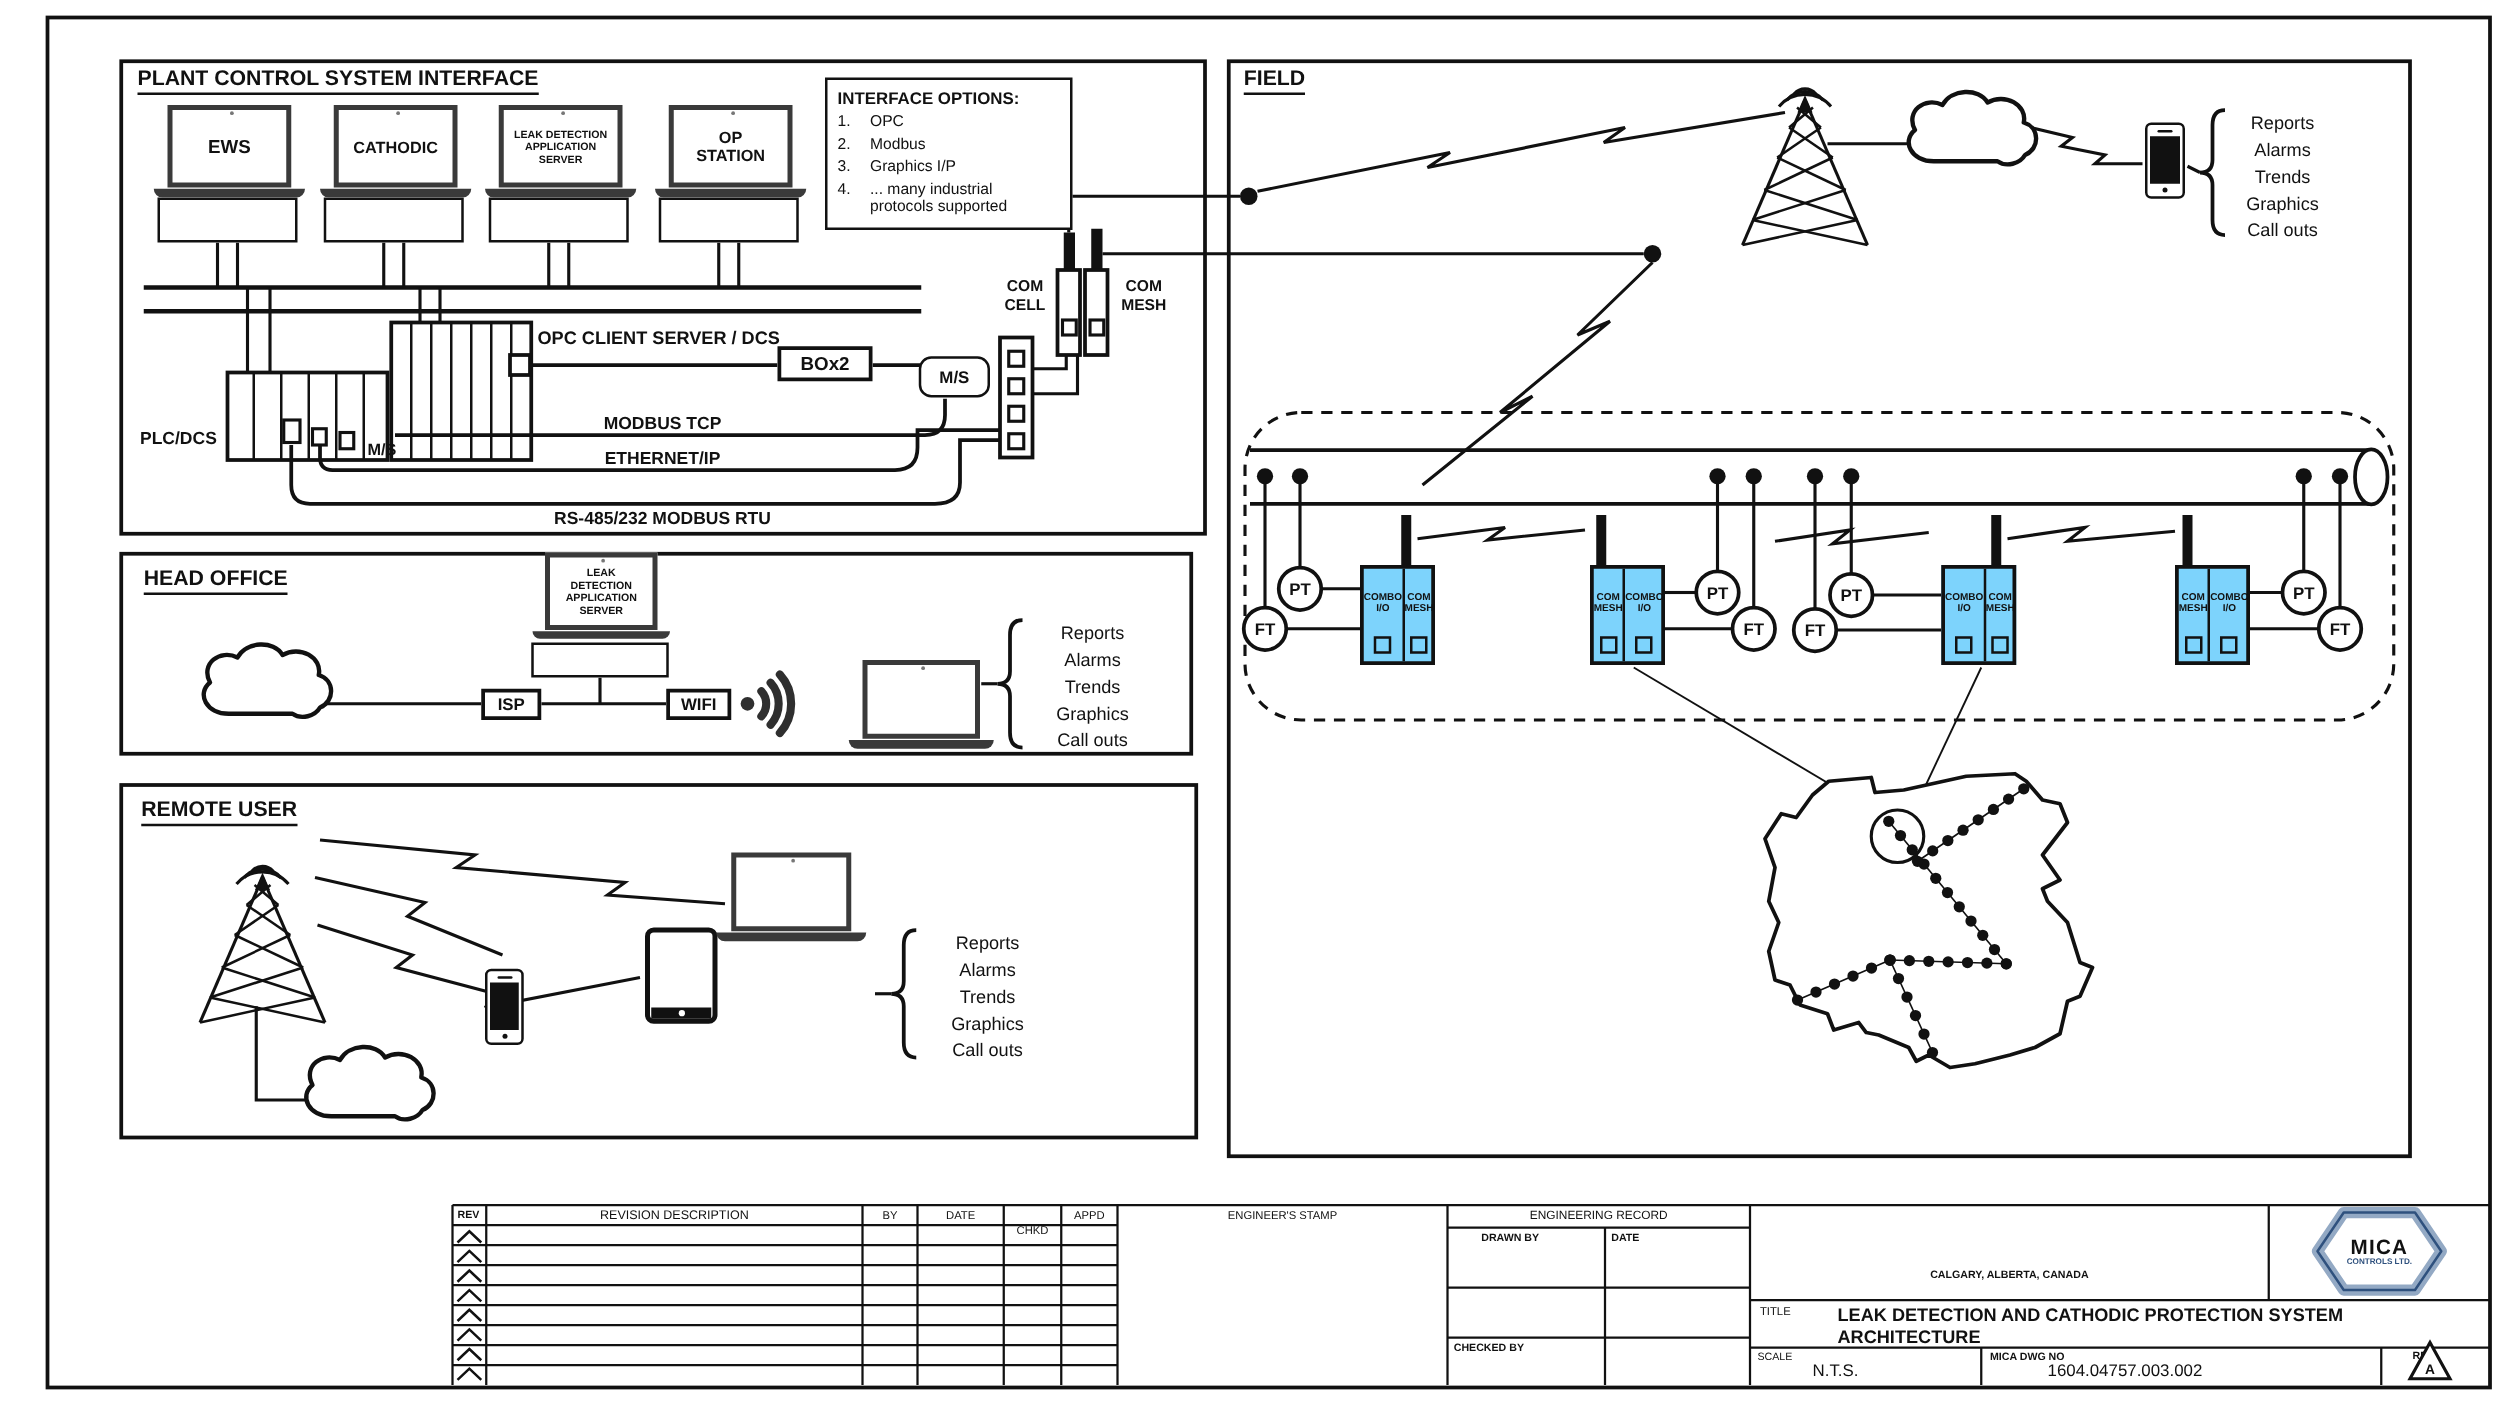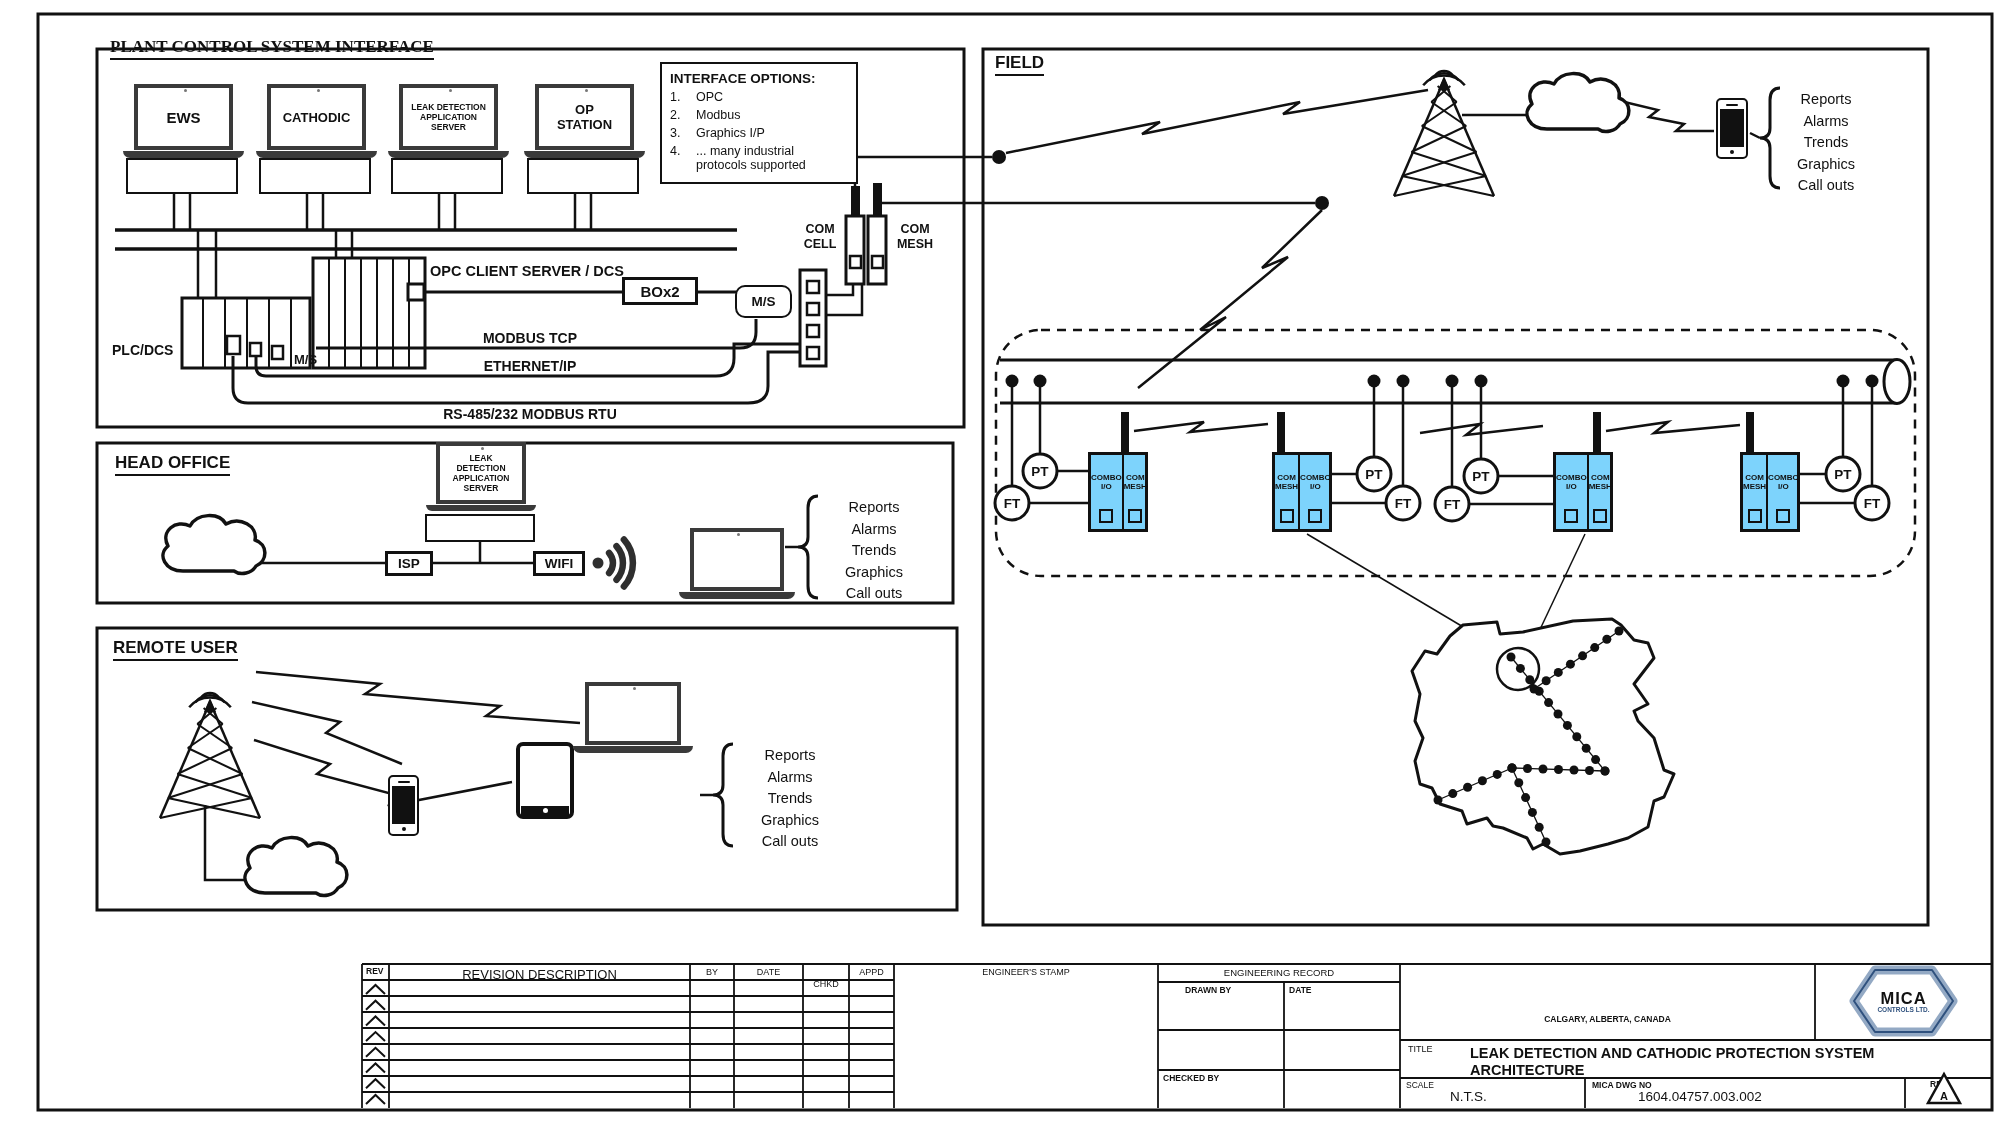--- a/index.html
+++ b/index.html
@@ -369,21 +369,21 @@
   <g stroke="#111" stroke-width="3" fill="none">
     <path d="M818,496 Q808,496 808,508 L808,537 Q808,547 798,547 Q808,547 808,557 L808,586 Q808,598 818,598"></path>
     <line x1="785" y1="547" x2="798" y2="547" stroke-width="2.5"></line>
     <path d="M733,744 Q723,744 723,756 L723,785 Q723,795 713,795 Q723,795 723,805 L723,834 Q723,846 733,846"></path>
     <line x1="700" y1="795" x2="713" y2="795" stroke-width="2.5"></line>
     <path d="M1780,88 Q1770,88 1770,100 L1770,128 Q1770,138 1760,138 Q1770,138 1770,148 L1770,176 Q1770,188 1780,188"></path>
     <line x1="1750" y1="133" x2="1760" y2="138" stroke-width="2.5"></line>
   </g>
 </svg>
 
-<div class="lbl b u nw" style="left:110px;top:36px;font-size:17px;font-family:Liberation Serif, serif;">PLANT CONTROL SYSTEM INTERFACE</div>
+<div class="lbl b u nw" style="left:110px;top:52px;font-size:17px;">PLANT CONTROL SYSTEM INTERFACE</div>
 
 <div class="laptop" style="left:134px;top:84px;">
   <div class="screen" style="width:99px;height:66px;font-size:15px;">EWS</div>
   <div class="base" style="width:121px;margin-left:-11px;"></div>
 </div>
 <div class="laptop" style="left:267px;top:84px;">
   <div class="screen" style="width:99px;height:66px;font-size:13px;">CATHODIC</div>
   <div class="base" style="width:121px;margin-left:-11px;"></div>
 </div>
 <div class="laptop" style="left:399px;top:84px;">
@@ -507,21 +507,21 @@
 <div class="ptft" style="left:1022px;top:453px;">PT</div>
 <div class="ptft" style="left:994px;top:485px;">FT</div>
 <div class="ptft" style="left:1356px;top:456px;">PT</div>
 <div class="ptft" style="left:1385px;top:485px;">FT</div>
 <div class="ptft" style="left:1463px;top:458px;">PT</div>
 <div class="ptft" style="left:1434px;top:486px;">FT</div>
 <div class="ptft" style="left:1825px;top:456px;">PT</div>
 <div class="ptft" style="left:1854px;top:485px;">FT</div>
 
 <div class="lbl b nw" style="left:366px;top:966px;font-size:8.5px;">REV</div>
-<div class="lbl nw c" style="left:389px;top:967px;width:301px;font-size:13px;">REVISION DESCRIPTION</div>
+<div class="lbl nw c" style="left:389px;top:967px;width:301px;font-size:10px;">REVISION DESCRIPTION</div>
 <div class="lbl nw c" style="left:690px;top:967px;width:44px;font-size:9px;">BY</div>
 <div class="lbl nw c" style="left:734px;top:967px;width:69px;font-size:9px;">DATE</div>
 <div class="lbl nw c" style="left:803px;top:967px;width:46px;font-size:9px;margin-top:12px;">CHKD</div>
 <div class="lbl nw c" style="left:849px;top:967px;width:45px;font-size:9px;">APPD</div>
 <div class="lbl nw c" style="left:894px;top:967px;width:264px;font-size:9px;">ENGINEER'S STAMP</div>
 <div class="lbl nw c" style="left:1158px;top:967px;width:242px;font-size:9.5px;">ENGINEERING RECORD</div>
 <div class="lbl b nw" style="left:1163px;top:985px;font-size:8.5px;padding-left:22px;">DRAWN BY</div>
 <div class="lbl b nw" style="left:1289px;top:985px;font-size:8.5px;">DATE</div>
 <div class="lbl b nw" style="left:1163px;top:1073px;font-size:8.5px;">CHECKED BY</div>
 <div class="lbl b nw c" style="left:1400px;top:1014px;width:415px;font-size:8.5px;">CALGARY, ALBERTA, CANADA</div>

